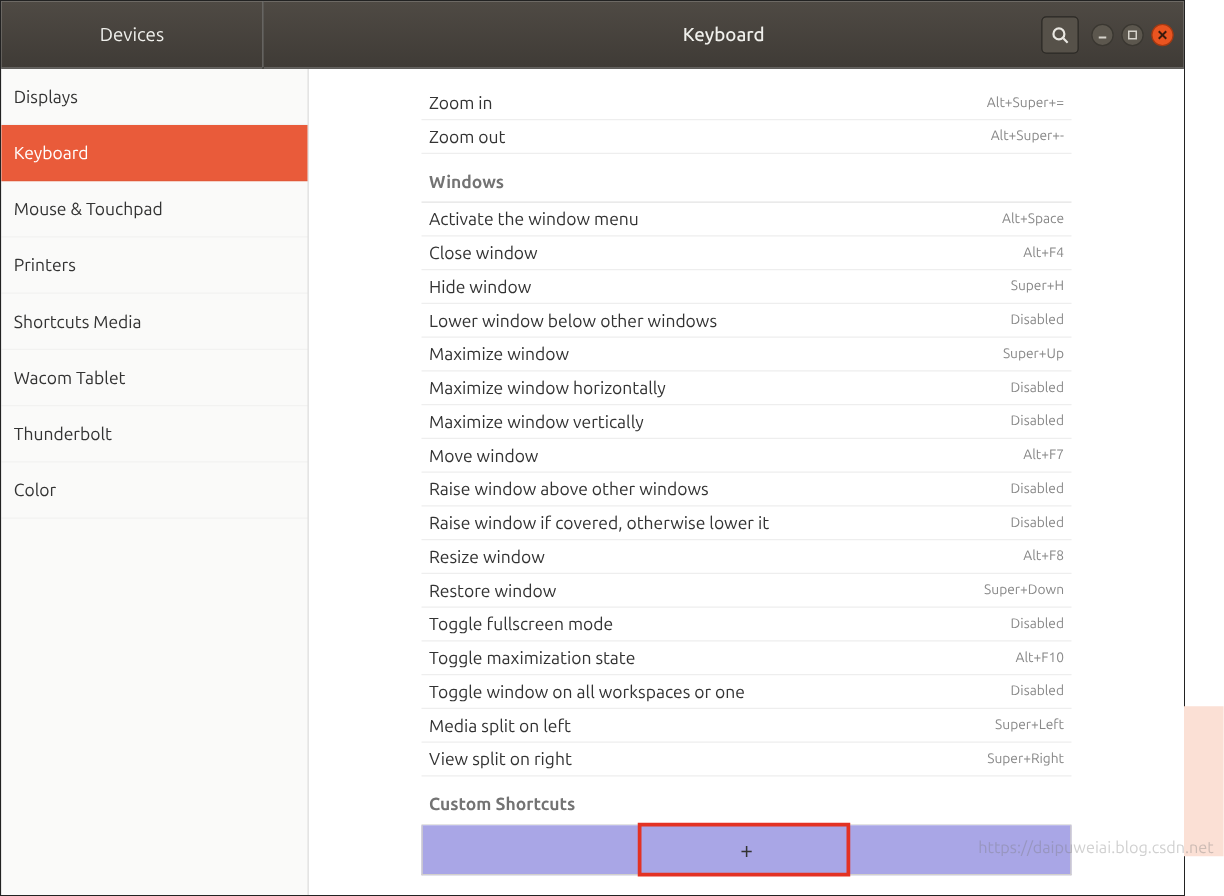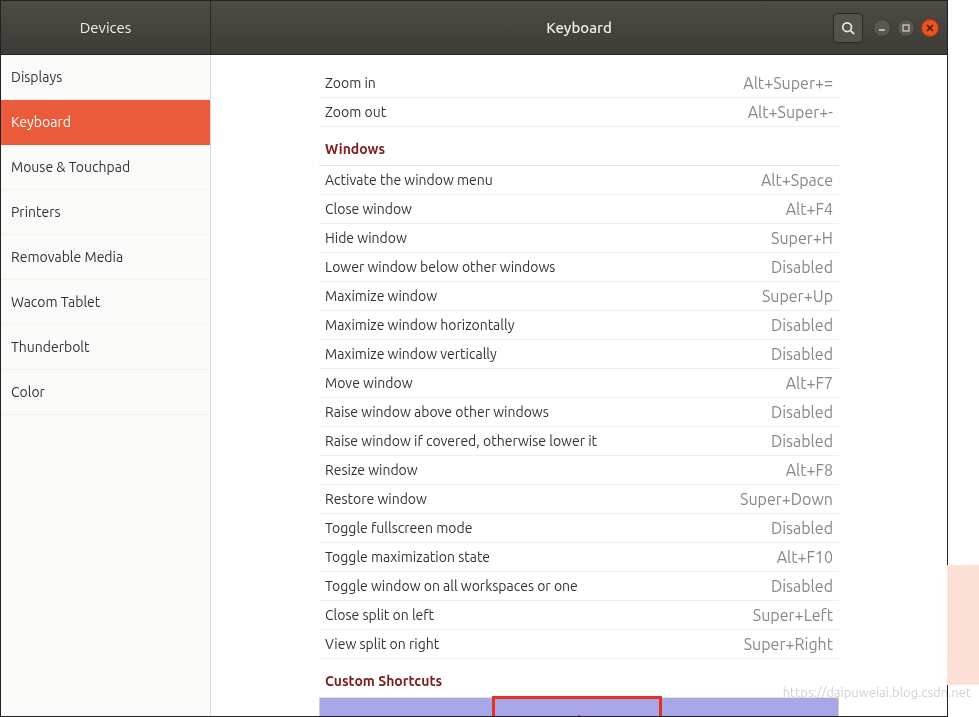--- a/index.html
+++ b/index.html
@@ -67,21 +67,21 @@
       display: flex;
       align-items: center;
       justify-content: center;
       font-size: 10px;
       cursor: pointer;
     }
     .win-min, .win-max { background: #5c574e; color: #d6d3cb; border: 1px solid #3a3731; }
     .win-close { background: #e95420; color: #3a1a0d; border: 1px solid #a33912; }
     .body-row { display: flex; flex: 1; overflow: hidden; }
     .sidebar {
-      width: 210px;
+      width: 246px;
       background: #fafaf9;
       border-right: 1px solid #ddd;
     }
     .sidebar-item {
       padding: 14px 10px;
       cursor: pointer;
       border-bottom: 1px solid rgba(0,0,0,0.03);
       color: #333;
     }
     .sidebar-item.selected {
@@ -102,24 +102,24 @@
       padding-bottom: 60px;
     }
     .shortcut-row {
       display: flex;
       align-items: center;
       padding: 5px 6px;
       border-bottom: 1px solid #eee;
       cursor: pointer;
     }
     .shortcut-row .label { flex: 1; color: #333; }
-    .shortcut-row .value { color: #888; font-size: 16px; }
+    .shortcut-row .value { color: #888; font-size: 11px; }
     .section-header {
       padding: 14px 6px 8px 6px;
-      color: #7f1d1d;
+      color: #737373;
       font-weight: 600;
       border-bottom: 1px solid #e3e3e3;
     }
     .add-row {
       border: 1px solid #d2d0cc;
       border-top: none;
       background: #a9a6e6;
       height: 40px;
       display: flex;
       align-items: center;
@@ -133,21 +133,21 @@
       top: -2px; bottom: -2px;
       left: 172px;
       width: 170px;
       pointer-events: none;
     }
     .plus { font-size: 18px; color: #333; }
     .search-icon-svg { width: 14px; height: 14px; }
     .watermark {
       position: absolute;
       right: 8px;
-      bottom: 18px;
+      bottom: 32px;
       color: rgba(120,120,120,0.35);
       font-size: 13px;
       pointer-events: none;
     }
     .right-edge {
       position: absolute;
       right: 0;
       top: 565px;
       width: 32px;
       height: 120px;
@@ -188,21 +188,21 @@
       </div>
     </div>
   </div>
 
   <div class="body-row">
     <div class="sidebar" id="sidebar-list">
         <div class="sidebar-item"><span>Displays</span></div>
         <div class="sidebar-item selected"><span>Keyboard</span></div>
         <div class="sidebar-item"><span>Mouse &amp; Touchpad</span></div>
         <div class="sidebar-item"><span>Printers</span></div>
-        <div class="sidebar-item"><span>Removable Media</span></div>
+        <div class="sidebar-item"><span>Shortcuts Media</span></div>
         <div class="sidebar-item"><span>Wacom Tablet</span></div>
         <div class="sidebar-item"><span>Thunderbolt</span></div>
         <div class="sidebar-item"><span>Color</span></div>
       </div>
 
     <div class="main-area">
       <div class="content-panel" id="shortcuts-panel">
 
       <div class="shortcut-row">
             <span class="label">Zoom in</span>
@@ -267,21 +267,21 @@
           </div>
           <div class="shortcut-row">
             <span class="label">Toggle maximization state</span>
             <span class="value">Alt+F10</span>
           </div>
           <div class="shortcut-row">
             <span class="label">Toggle window on all workspaces or one</span>
             <span class="value">Disabled</span>
           </div>
           <div class="shortcut-row">
-            <span class="label">Close split on left</span>
+            <span class="label">Media split on left</span>
             <span class="value">Super+Left</span>
           </div>
           <div class="shortcut-row">
             <span class="label">View split on right</span>
             <span class="value">Super+Right</span>
           </div>
           <div class="section-header">Custom Shortcuts</div>
           <div class="add-row">
             <span class="plus">+</span>
             <div class="add-row-highlight"></div>

